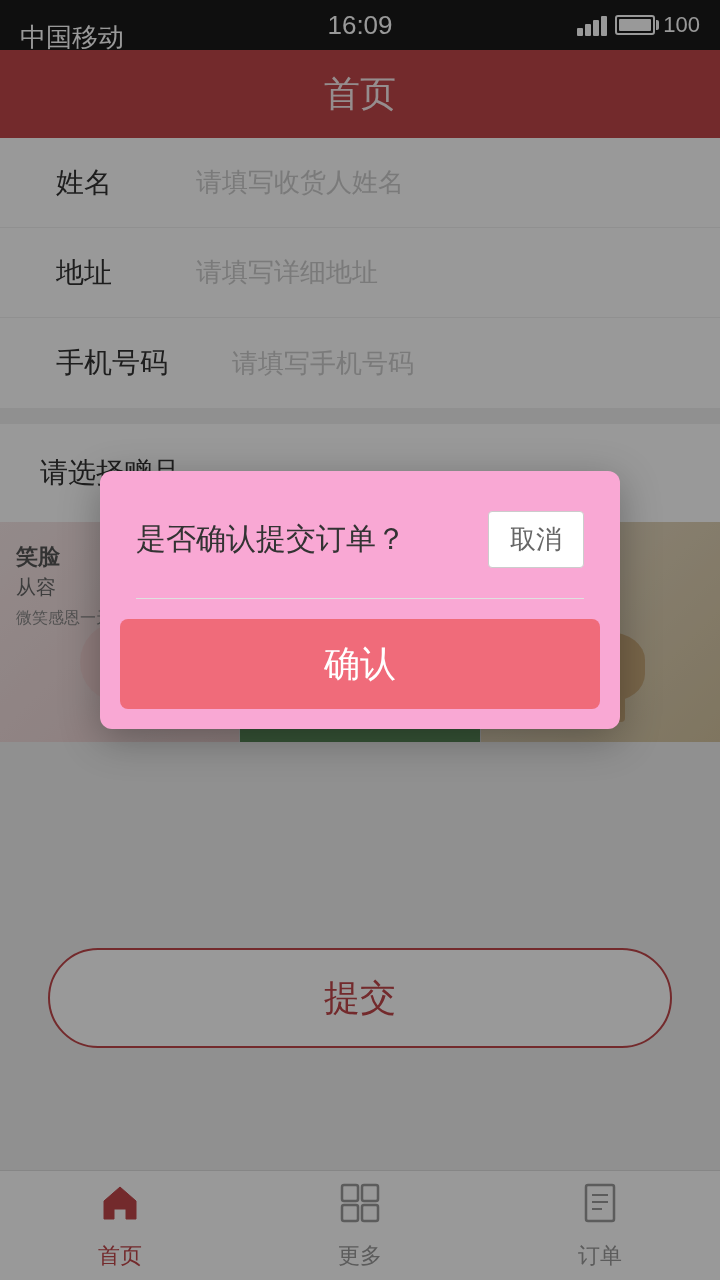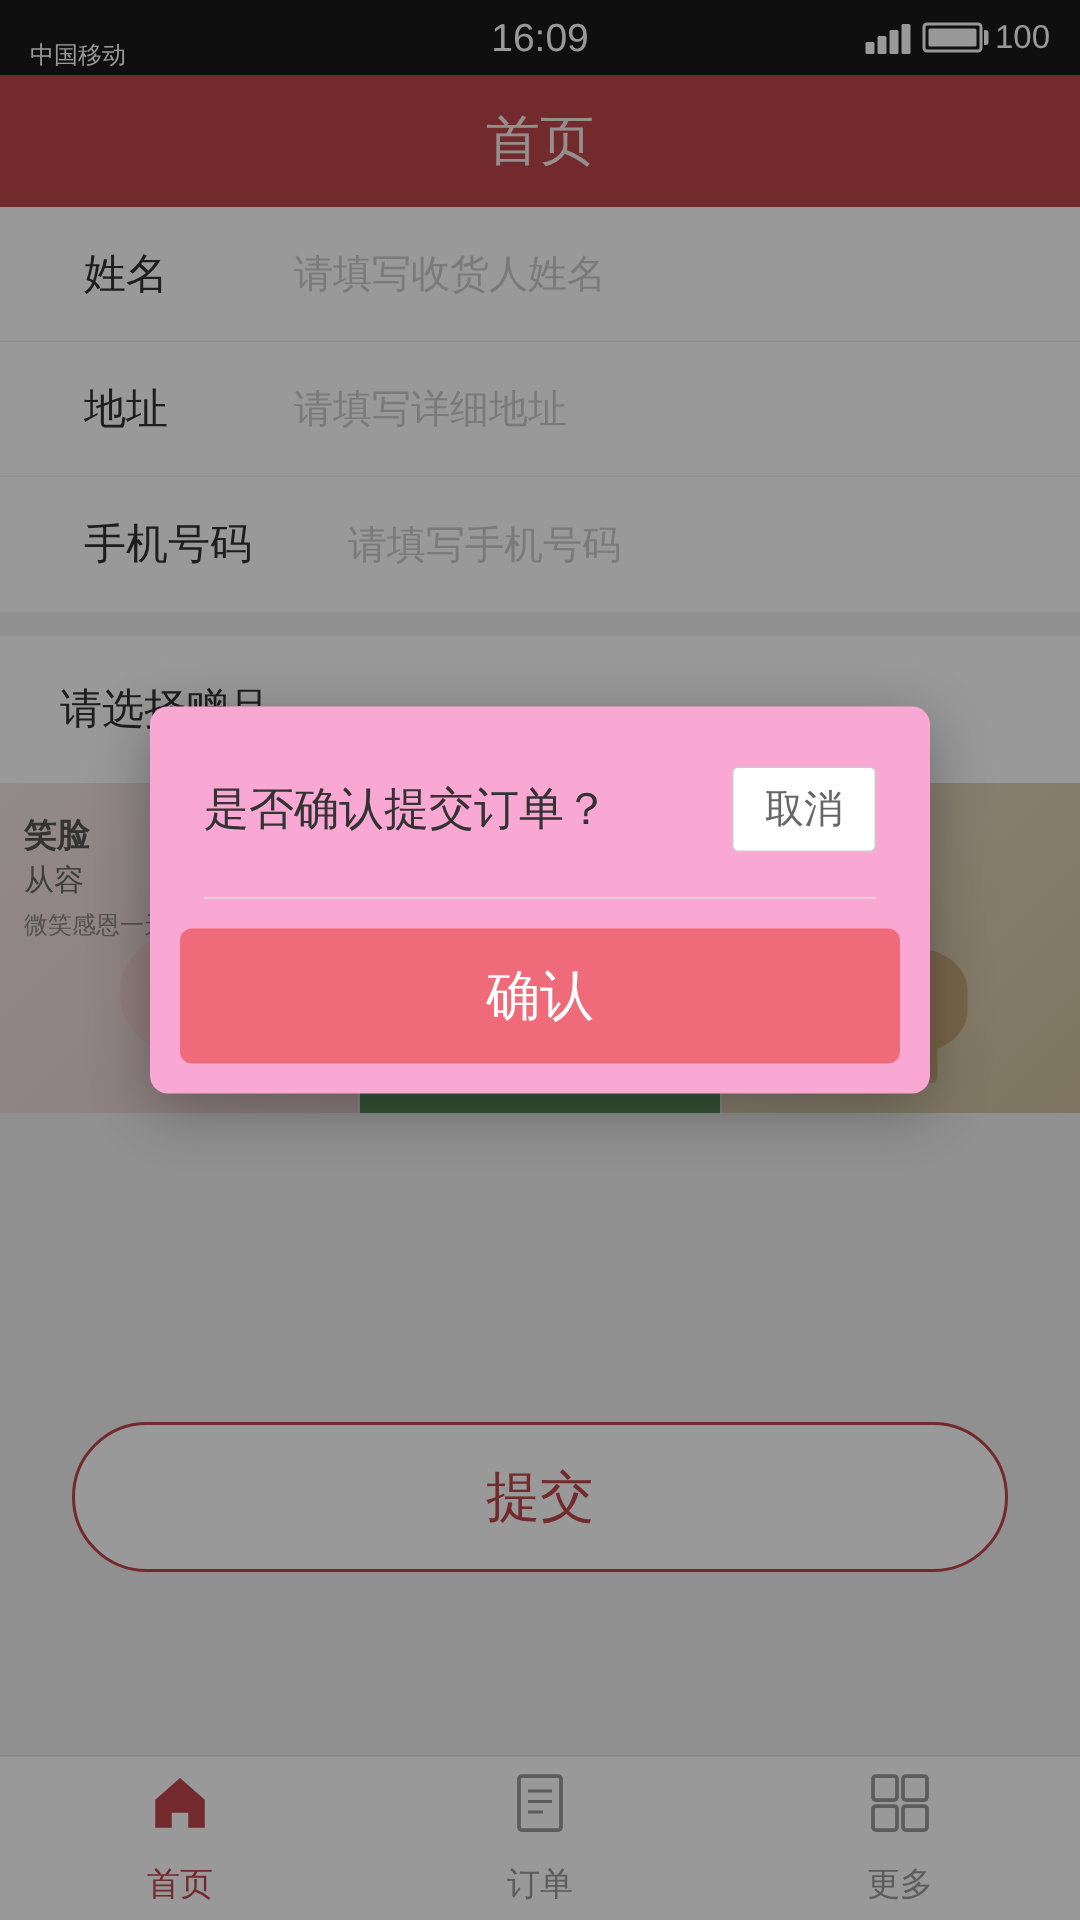--- a/index.html
+++ b/index.html
@@ -20,21 +20,21 @@
       background: #1a1a1a;
       display: flex;
       align-items: center;
       justify-content: space-between;
       padding: 0 20px;
       color: white;
       font-size: 24px;
       position: relative;
       z-index: 1;
     }
-    .status-left { font-size: 16px; margin-top: 24px; }
+    .status-left { font-size: 26px; margin-top: 24px; }
     .status-center { font-size: 26px; font-weight: 500; position: absolute; left: 50%; transform: translateX(-50%); }
     .status-right { display: flex; align-items: center; gap: 8px; font-size: 22px; }
     .signal-bars { display: flex; align-items: flex-end; gap: 2px; height: 22px; }
     .signal-bar { width: 6px; background: white; border-radius: 1px; }
     .signal-bar:nth-child(1) { height: 8px; }
     .signal-bar:nth-child(2) { height: 12px; }
     .signal-bar:nth-child(3) { height: 16px; }
     .signal-bar:nth-child(4) { height: 20px; }
     .battery {
       width: 40px; height: 20px;
@@ -376,39 +376,39 @@
     <div class="nav-icon active">
       <svg width="44" height="44" viewBox="0 0 44 44" fill="none">
         <path d="M6 20L22 6L38 20V38H28V28H16V38H6V20Z" fill="#c0464a" stroke="#c0464a" stroke-width="1"></path>
       </svg>
     </div>
     <span class="nav-label active">首页</span>
   </div>
   <div class="nav-item">
     <div class="nav-icon">
       <svg width="44" height="44" viewBox="0 0 44 44" fill="none">
+        <rect x="4" y="4" width="16" height="16" rx="2" stroke="#999" stroke-width="2.5" fill="none"></rect>
+        <rect x="24" y="4" width="16" height="16" rx="2" stroke="#999" stroke-width="2.5" fill="none"></rect>
+        <rect x="4" y="24" width="16" height="16" rx="2" stroke="#999" stroke-width="2.5" fill="none"></rect>
+        <rect x="24" y="24" width="16" height="16" rx="2" stroke="#999" stroke-width="2.5" fill="none"></rect>
+      </svg>
+    </div>
+    <span class="nav-label">更多</span>
+  </div>
+  <div class="nav-item">
+    <div class="nav-icon">
+      <svg width="44" height="44" viewBox="0 0 44 44" fill="none">
         <rect x="8" y="4" width="28" height="36" rx="2" stroke="#999" stroke-width="2.5" fill="none"></rect>
         <line x1="14" y1="14" x2="30" y2="14" stroke="#999" stroke-width="2"></line>
         <line x1="14" y1="21" x2="30" y2="21" stroke="#999" stroke-width="2"></line>
         <line x1="14" y1="28" x2="24" y2="28" stroke="#999" stroke-width="2"></line>
       </svg>
     </div>
     <span class="nav-label">订单</span>
   </div>
-  <div class="nav-item">
-    <div class="nav-icon">
-      <svg width="44" height="44" viewBox="0 0 44 44" fill="none">
-        <rect x="4" y="4" width="16" height="16" rx="2" stroke="#999" stroke-width="2.5" fill="none"></rect>
-        <rect x="24" y="4" width="16" height="16" rx="2" stroke="#999" stroke-width="2.5" fill="none"></rect>
-        <rect x="4" y="24" width="16" height="16" rx="2" stroke="#999" stroke-width="2.5" fill="none"></rect>
-        <rect x="24" y="24" width="16" height="16" rx="2" stroke="#999" stroke-width="2.5" fill="none"></rect>
-      </svg>
-    </div>
-    <span class="nav-label">更多</span>
-  </div>
 </div>
 
 <div class="overlay">
   <div class="dialog">
     <div class="dialog-header">
       <span class="dialog-question">是否确认提交订单？</span>
       <button class="dialog-cancel-btn">取消</button>
     </div>
     <div class="dialog-divider"></div>
     <button class="dialog-confirm-btn">确认</button>

